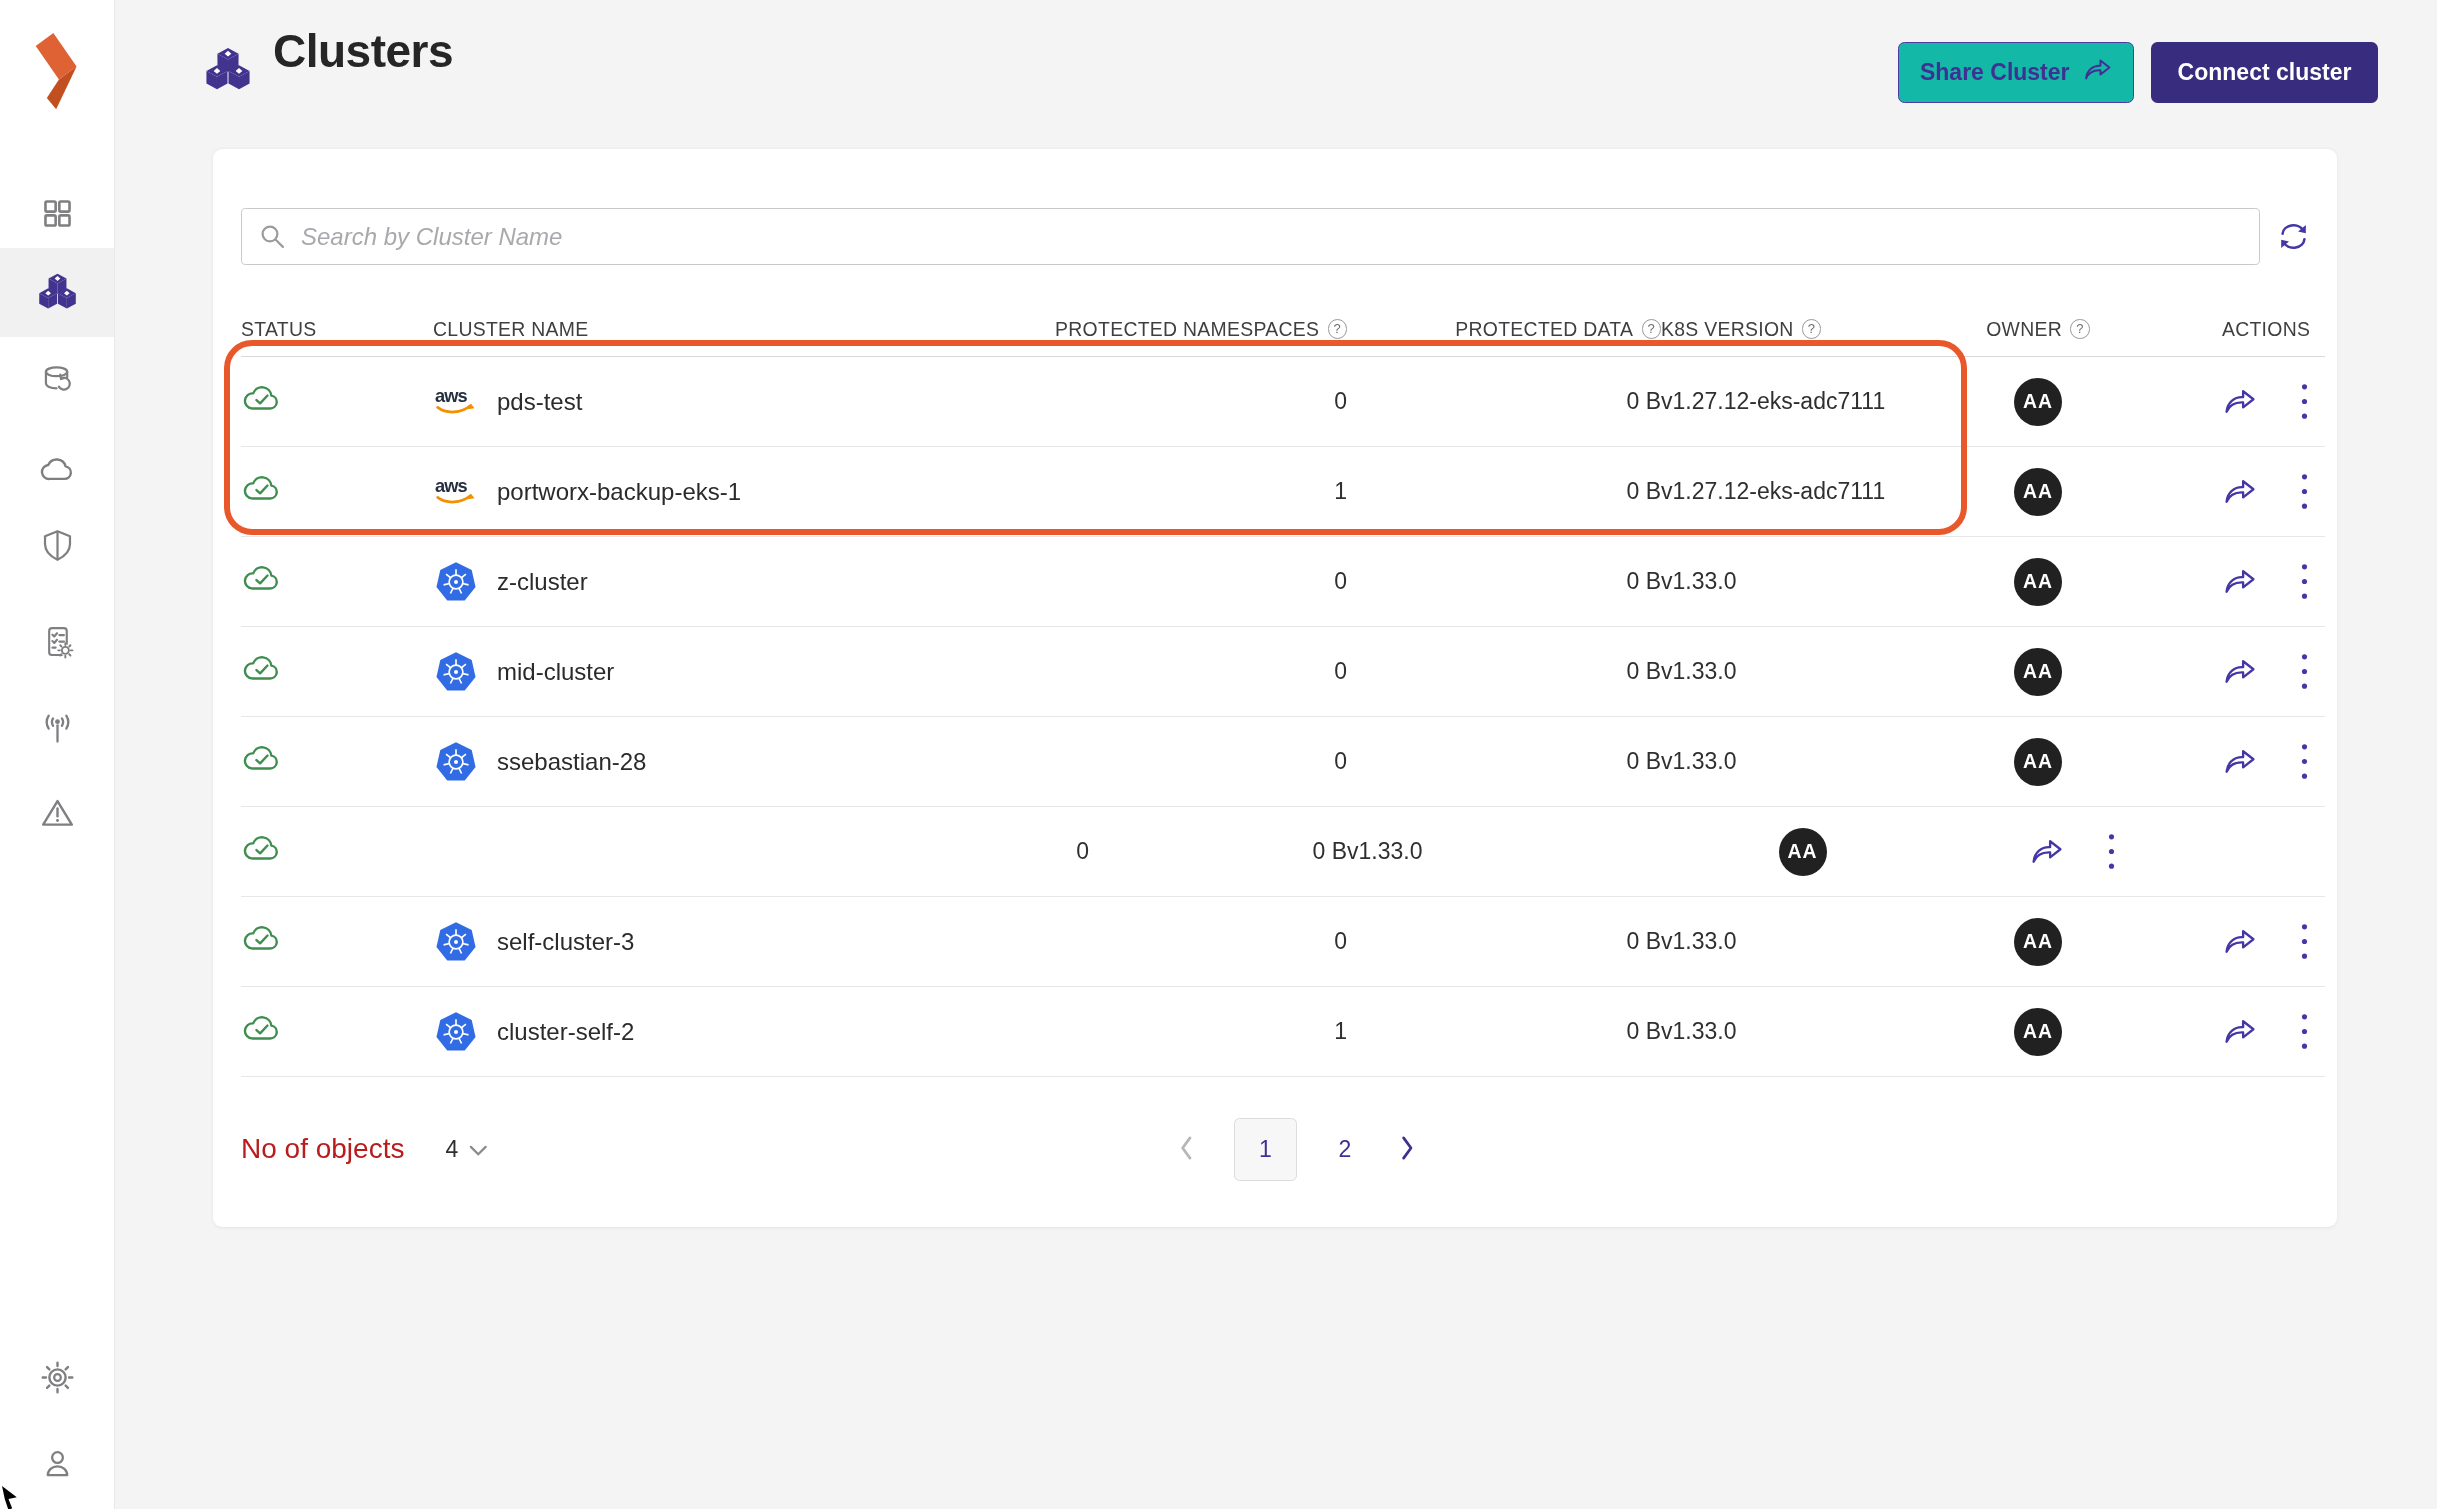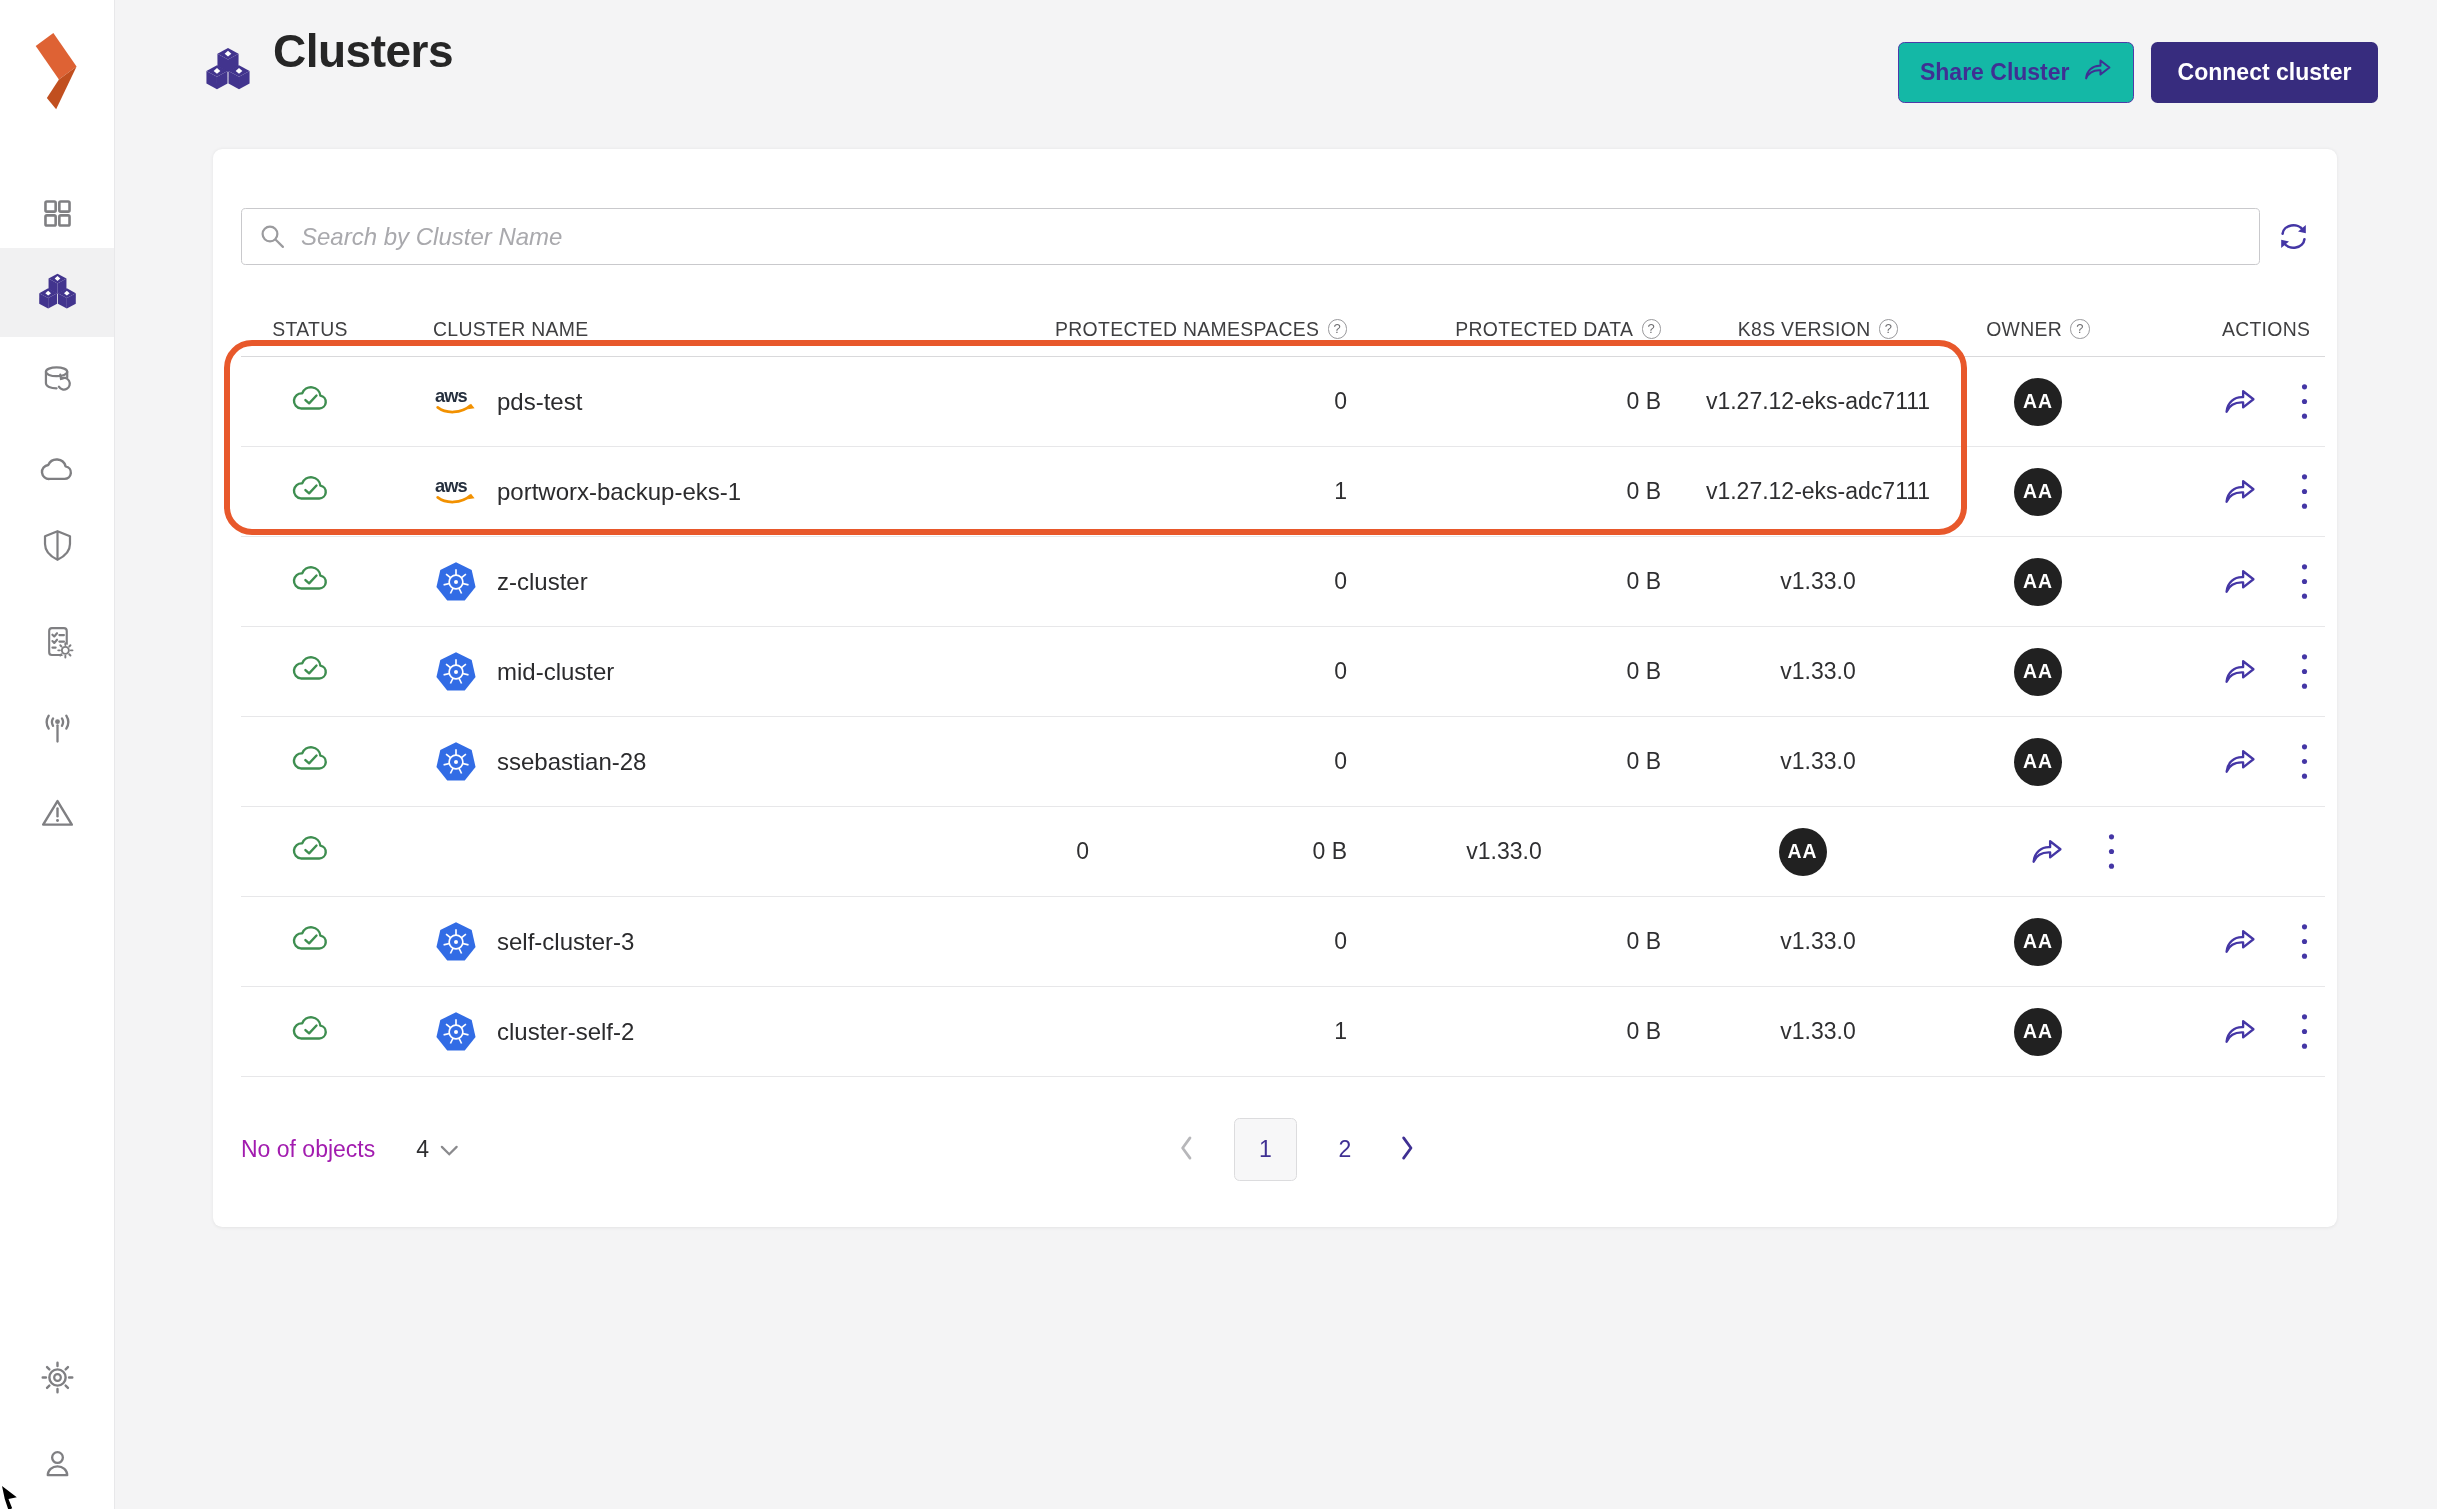--- a/index.html
+++ b/index.html
@@ -42,21 +42,21 @@
   .search-icon { position:absolute; left:16.6px; top:14px; color:#9b9b9e; }
   .refresh-btn { width:67px; height:57px; display:flex; align-items:center; justify-content:center;
     background:none; border:none; color:#4436a5; cursor:pointer; }
 
   
   .table { margin:37px 0 0 28px; width:2084px; }
   .grid-cols { display:grid; grid-template-columns:138px 710px 258px 314px 314px 157px 193px; }
   .thead { height:55px; align-items:center; border-bottom:0.9px solid #d9d9db;
     color:#3f3f41; font-size:19.4px; letter-spacing:0.3px; }
   .th { display:flex; align-items:center; gap:8.3px; font-weight:400; white-space:nowrap; }
-  .c-center { justify-content:center; }
+  .c-center { }
   .c-right  { justify-content:flex-end; }
   .c-owner  { justify-content:center; padding-right:31px; }
   .c-actions{ justify-content:flex-end; padding-right:14.8px; }
   .help-badge { width:19.4px; height:19.4px; border:1.4px solid #98989b; border-radius:50%;
     font-size:13px; color:#6f6f72; display:flex; align-items:center; justify-content:center; flex:none; }
 
   .row { height:90px; align-items:center; border-bottom:0.9px solid #e7e7e9;
     font-size:23px; color:#2f2f31; }
   .cell { display:flex; align-items:center; }
   .cell-name { padding-left:54px; gap:20px; font-size:24px; color:#2b2b2d; }
@@ -64,21 +64,21 @@
   .avatar { width:48px; height:48px; border-radius:50%; background:#212121; color:#fff;
     font-size:19.4px; font-weight:700; letter-spacing:0.9px;
     display:flex; align-items:center; justify-content:center; cursor:pointer; }
   .cell-actions { gap:42px; }
   .icon-btn { background:none; border:none; padding:0; color:#4436a5; cursor:pointer;
     display:flex; align-items:center; justify-content:center; }
 
   
   .pagination { position:relative; margin:33px 10px 0 28px; height:78px;
     display:flex; align-items:center; }
-  .objects-label { font-size:23px; color:#a21caf; }
+  .objects-label { font-size:28px; color:#b91c1c; }
   .page-size { display:flex; align-items:center; gap:11px; margin-left:41px;
     font-size:23px; color:#2e2e30; cursor:pointer; }
   .pager { position:absolute; left:931px; top:0; height:78px;
     display:flex; align-items:center; gap:34px; }
   .page-nav { width:28px; display:flex; justify-content:center; background:none; border:none;
     padding:0; cursor:pointer; }
   .page-nav.prev { color:#b7b7ba; }
   .page-nav.next { color:#3f3093; }
   .page-current { width:63px; height:63px; background:#f7f7f8; border:0.9px solid #dcdcde;
     border-radius:5.5px; display:flex; align-items:center; justify-content:center;

